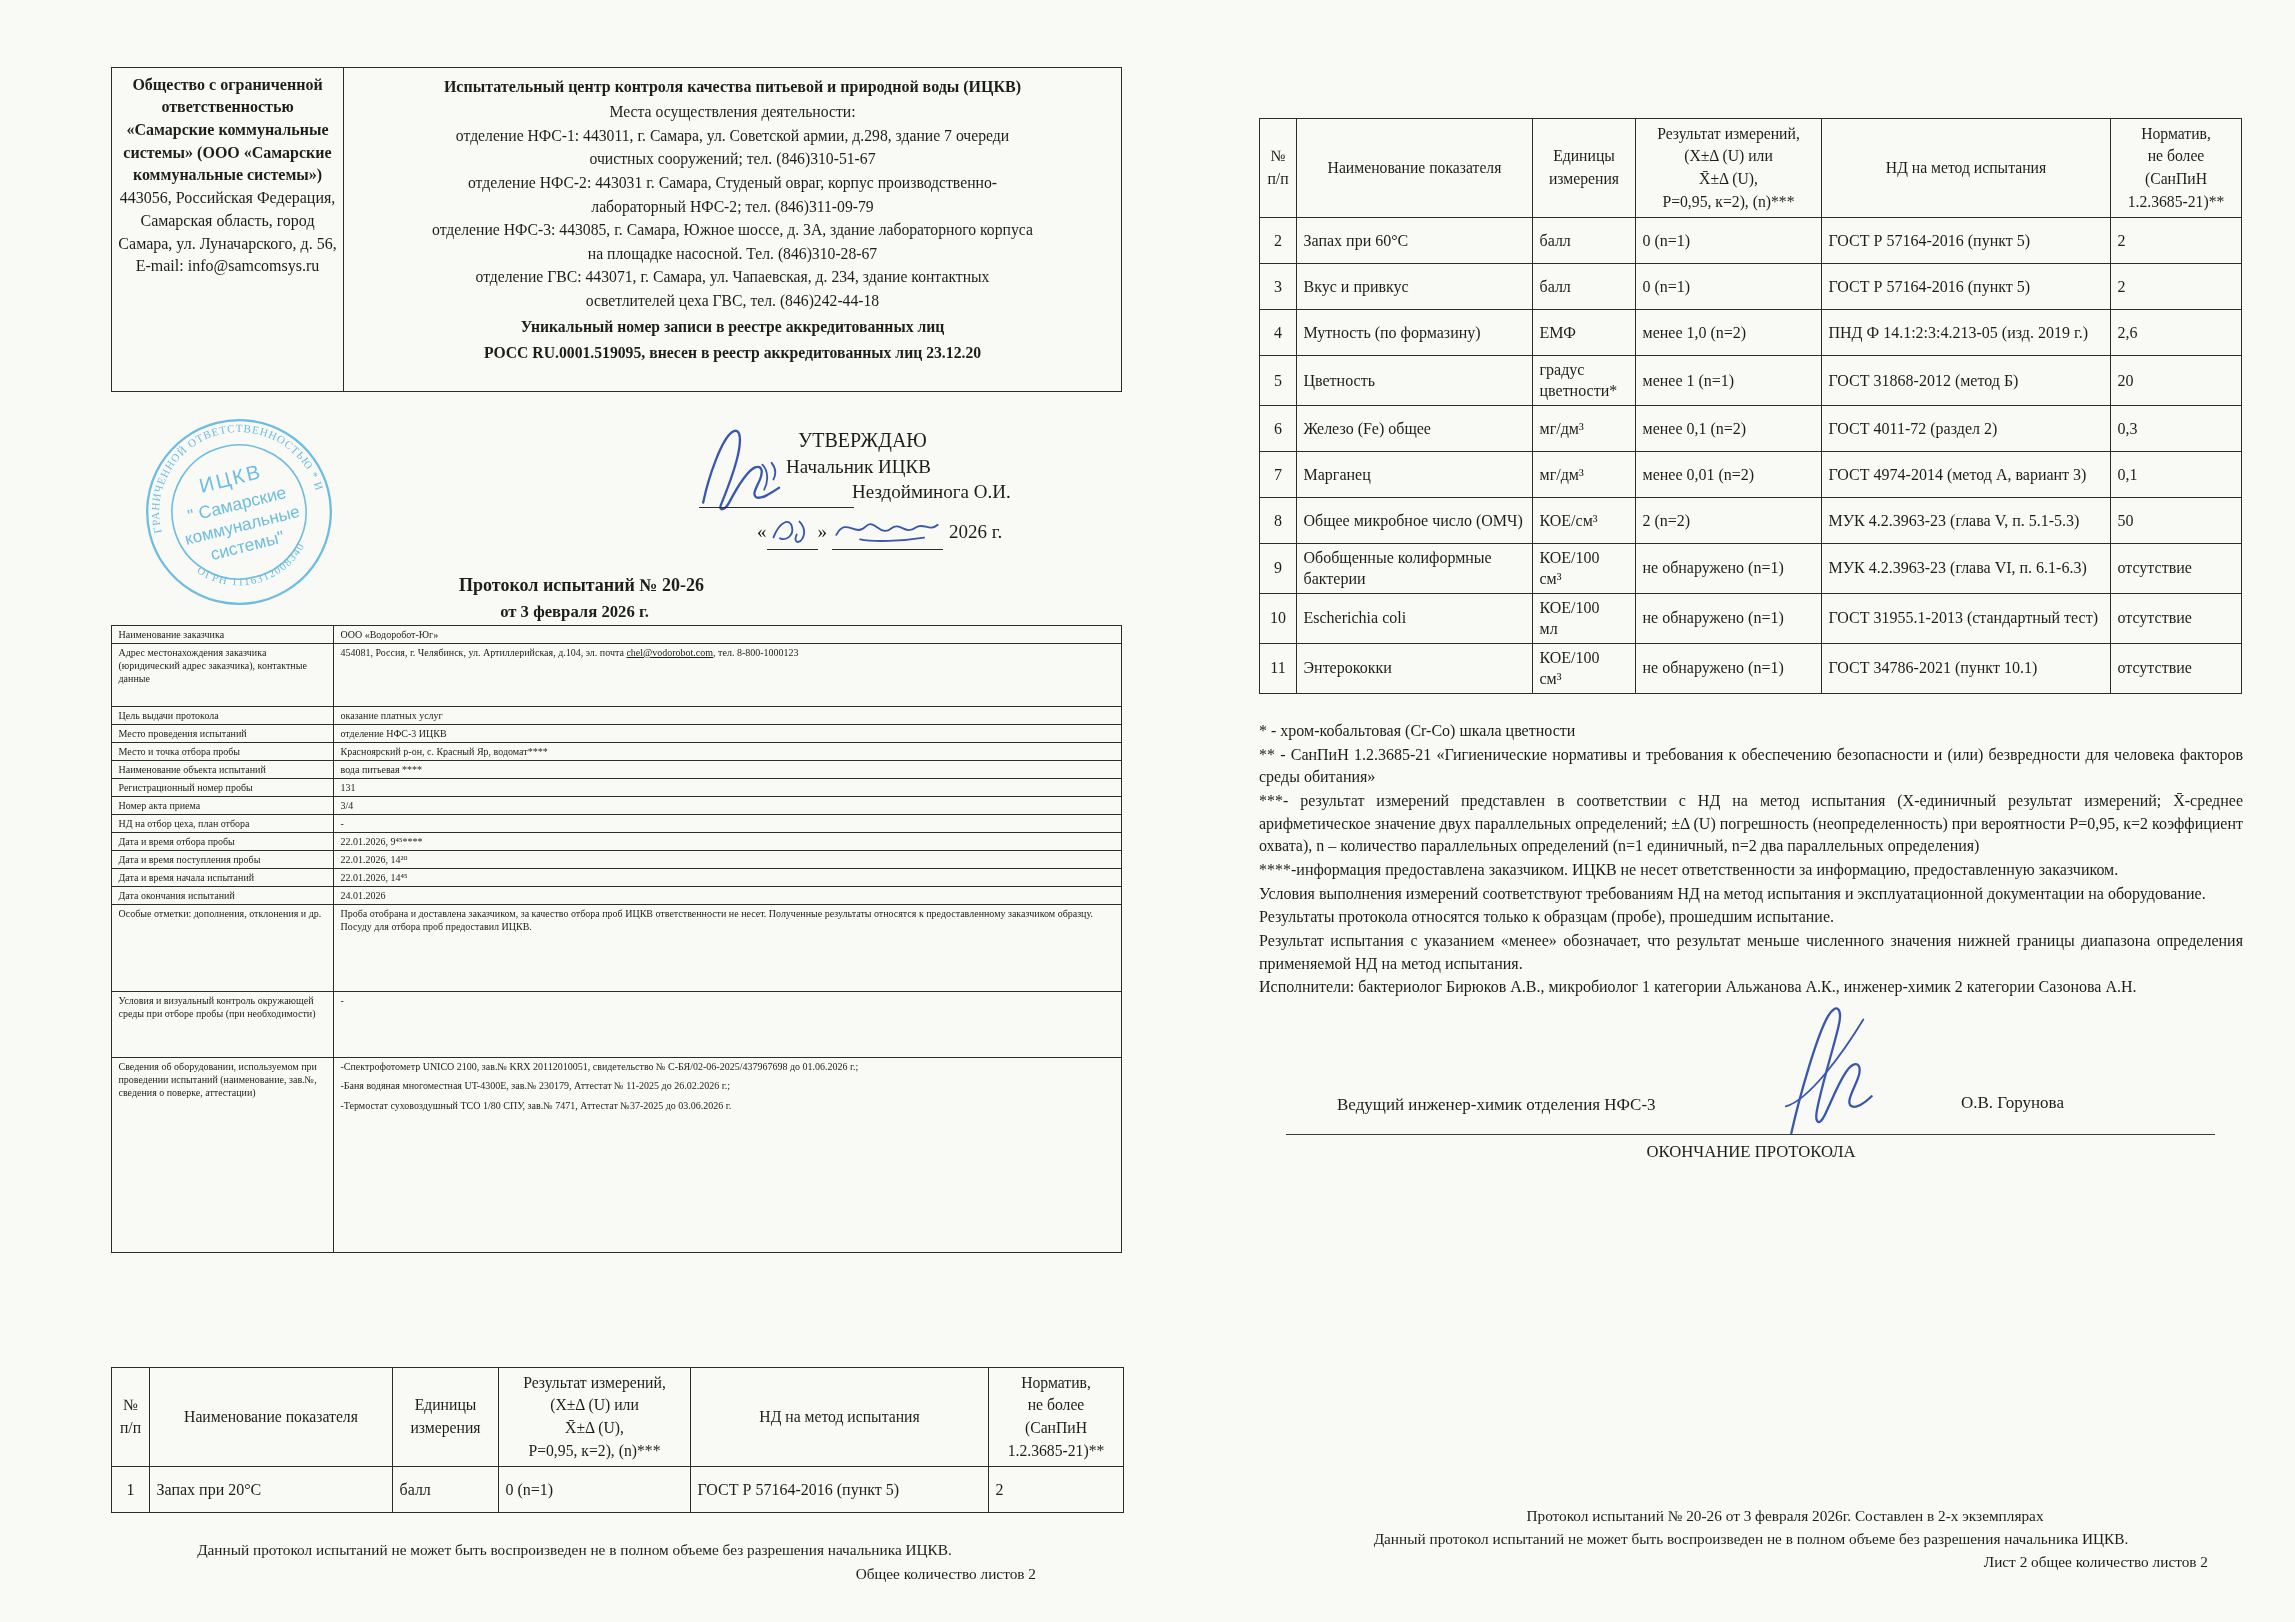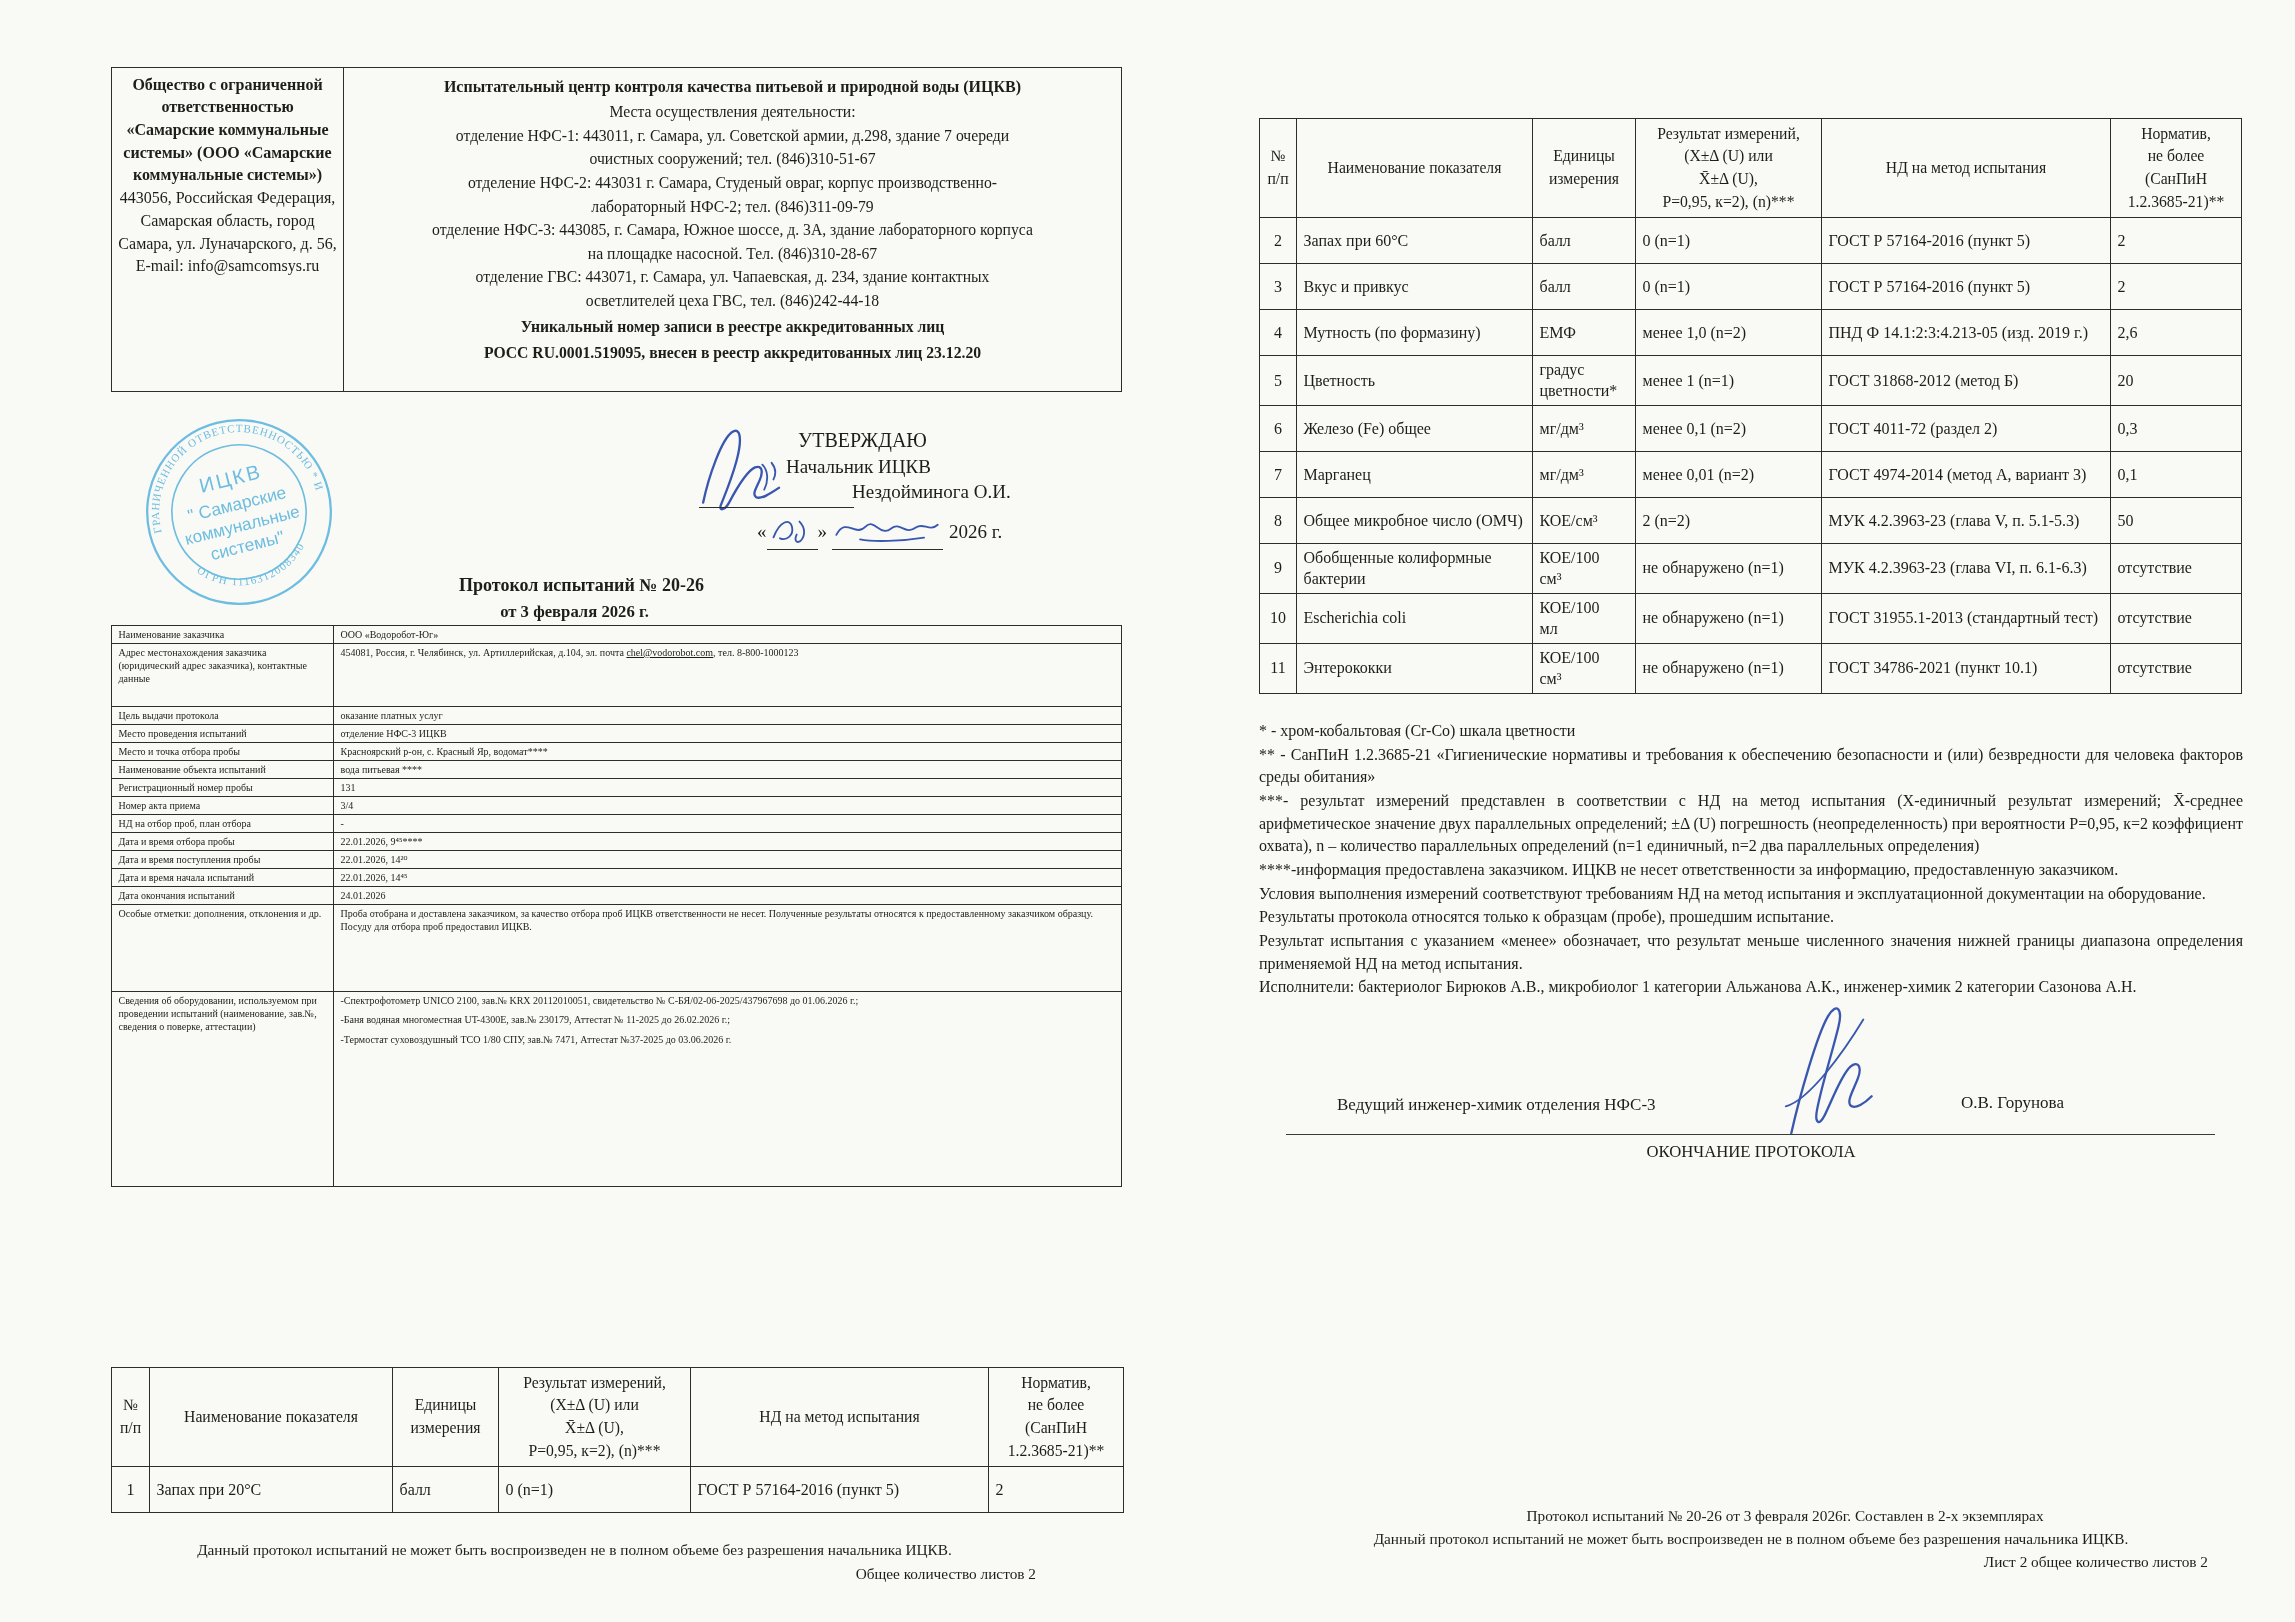--- a/index.html
+++ b/index.html
@@ -176,21 +176,21 @@
   </tr>
   <tr>
     <td class="lab">Регистрационный номер пробы</td>
     <td>131</td>
   </tr>
   <tr>
     <td class="lab">Номер акта приема</td>
     <td>3/4</td>
   </tr>
   <tr>
-    <td class="lab">НД на отбор проб, план отбора</td>
+    <td class="lab">НД на отбор цеха, план отбора</td>
     <td>-</td>
   </tr>
   <tr>
     <td class="lab">Дата и время отбора пробы</td>
     <td>22.01.2026, 9⁴⁵****</td>
   </tr>
   <tr>
     <td class="lab">Дата и время поступления пробы</td>
     <td>22.01.2026, 14²⁰</td>
   </tr>
@@ -198,20 +198,24 @@
     <td class="lab">Дата и время начала испытаний</td>
     <td>22.01.2026, 14⁴⁵</td>
   </tr>
   <tr>
     <td class="lab">Дата окончания испытаний</td>
     <td>24.01.2026</td>
   </tr>
   <tr class="dr-obs">
     <td class="lab">Особые отметки: дополнения, отклонения и др.</td>
     <td>Проба отобрана и доставлена заказчиком, за качество отбора проб ИЦКВ ответственности не несет. Полученные результаты относятся к предоставленному заказчиком образцу. Посуду для отбора проб предоставил ИЦКВ.</td>
+  </tr>
+  <tr class="dr-cond">
+    <td class="lab">Условия и визуальный контроль окружающей среды при отборе пробы (при необходимости)</td>
+    <td>-</td>
   </tr>
   <tr class="dr-eq">
     <td class="lab">Сведения об оборудовании, используемом при проведении испытаний (наименование, зав.№, сведения о поверке, аттестации)</td>
     <td>
       <div class="eq-line">-Спектрофотометр UNICO 2100, зав.№ KRX 20112010051, свидетельство № С-БЯ/02-06-2025/437967698 до 01.06.2026 г.;</div>
       <div class="eq-line">-Баня водяная многоместная UT-4300E, зав.№ 230179,  Аттестат № 11-2025 до 26.02.2026 г.;</div>
       <div class="eq-line">-Термостат суховоздушный ТСО 1/80 СПУ, зав.№ 7471, Аттестат №37-2025 до 03.06.2026 г.</div>
     </td>
   </tr>
 </tbody>

